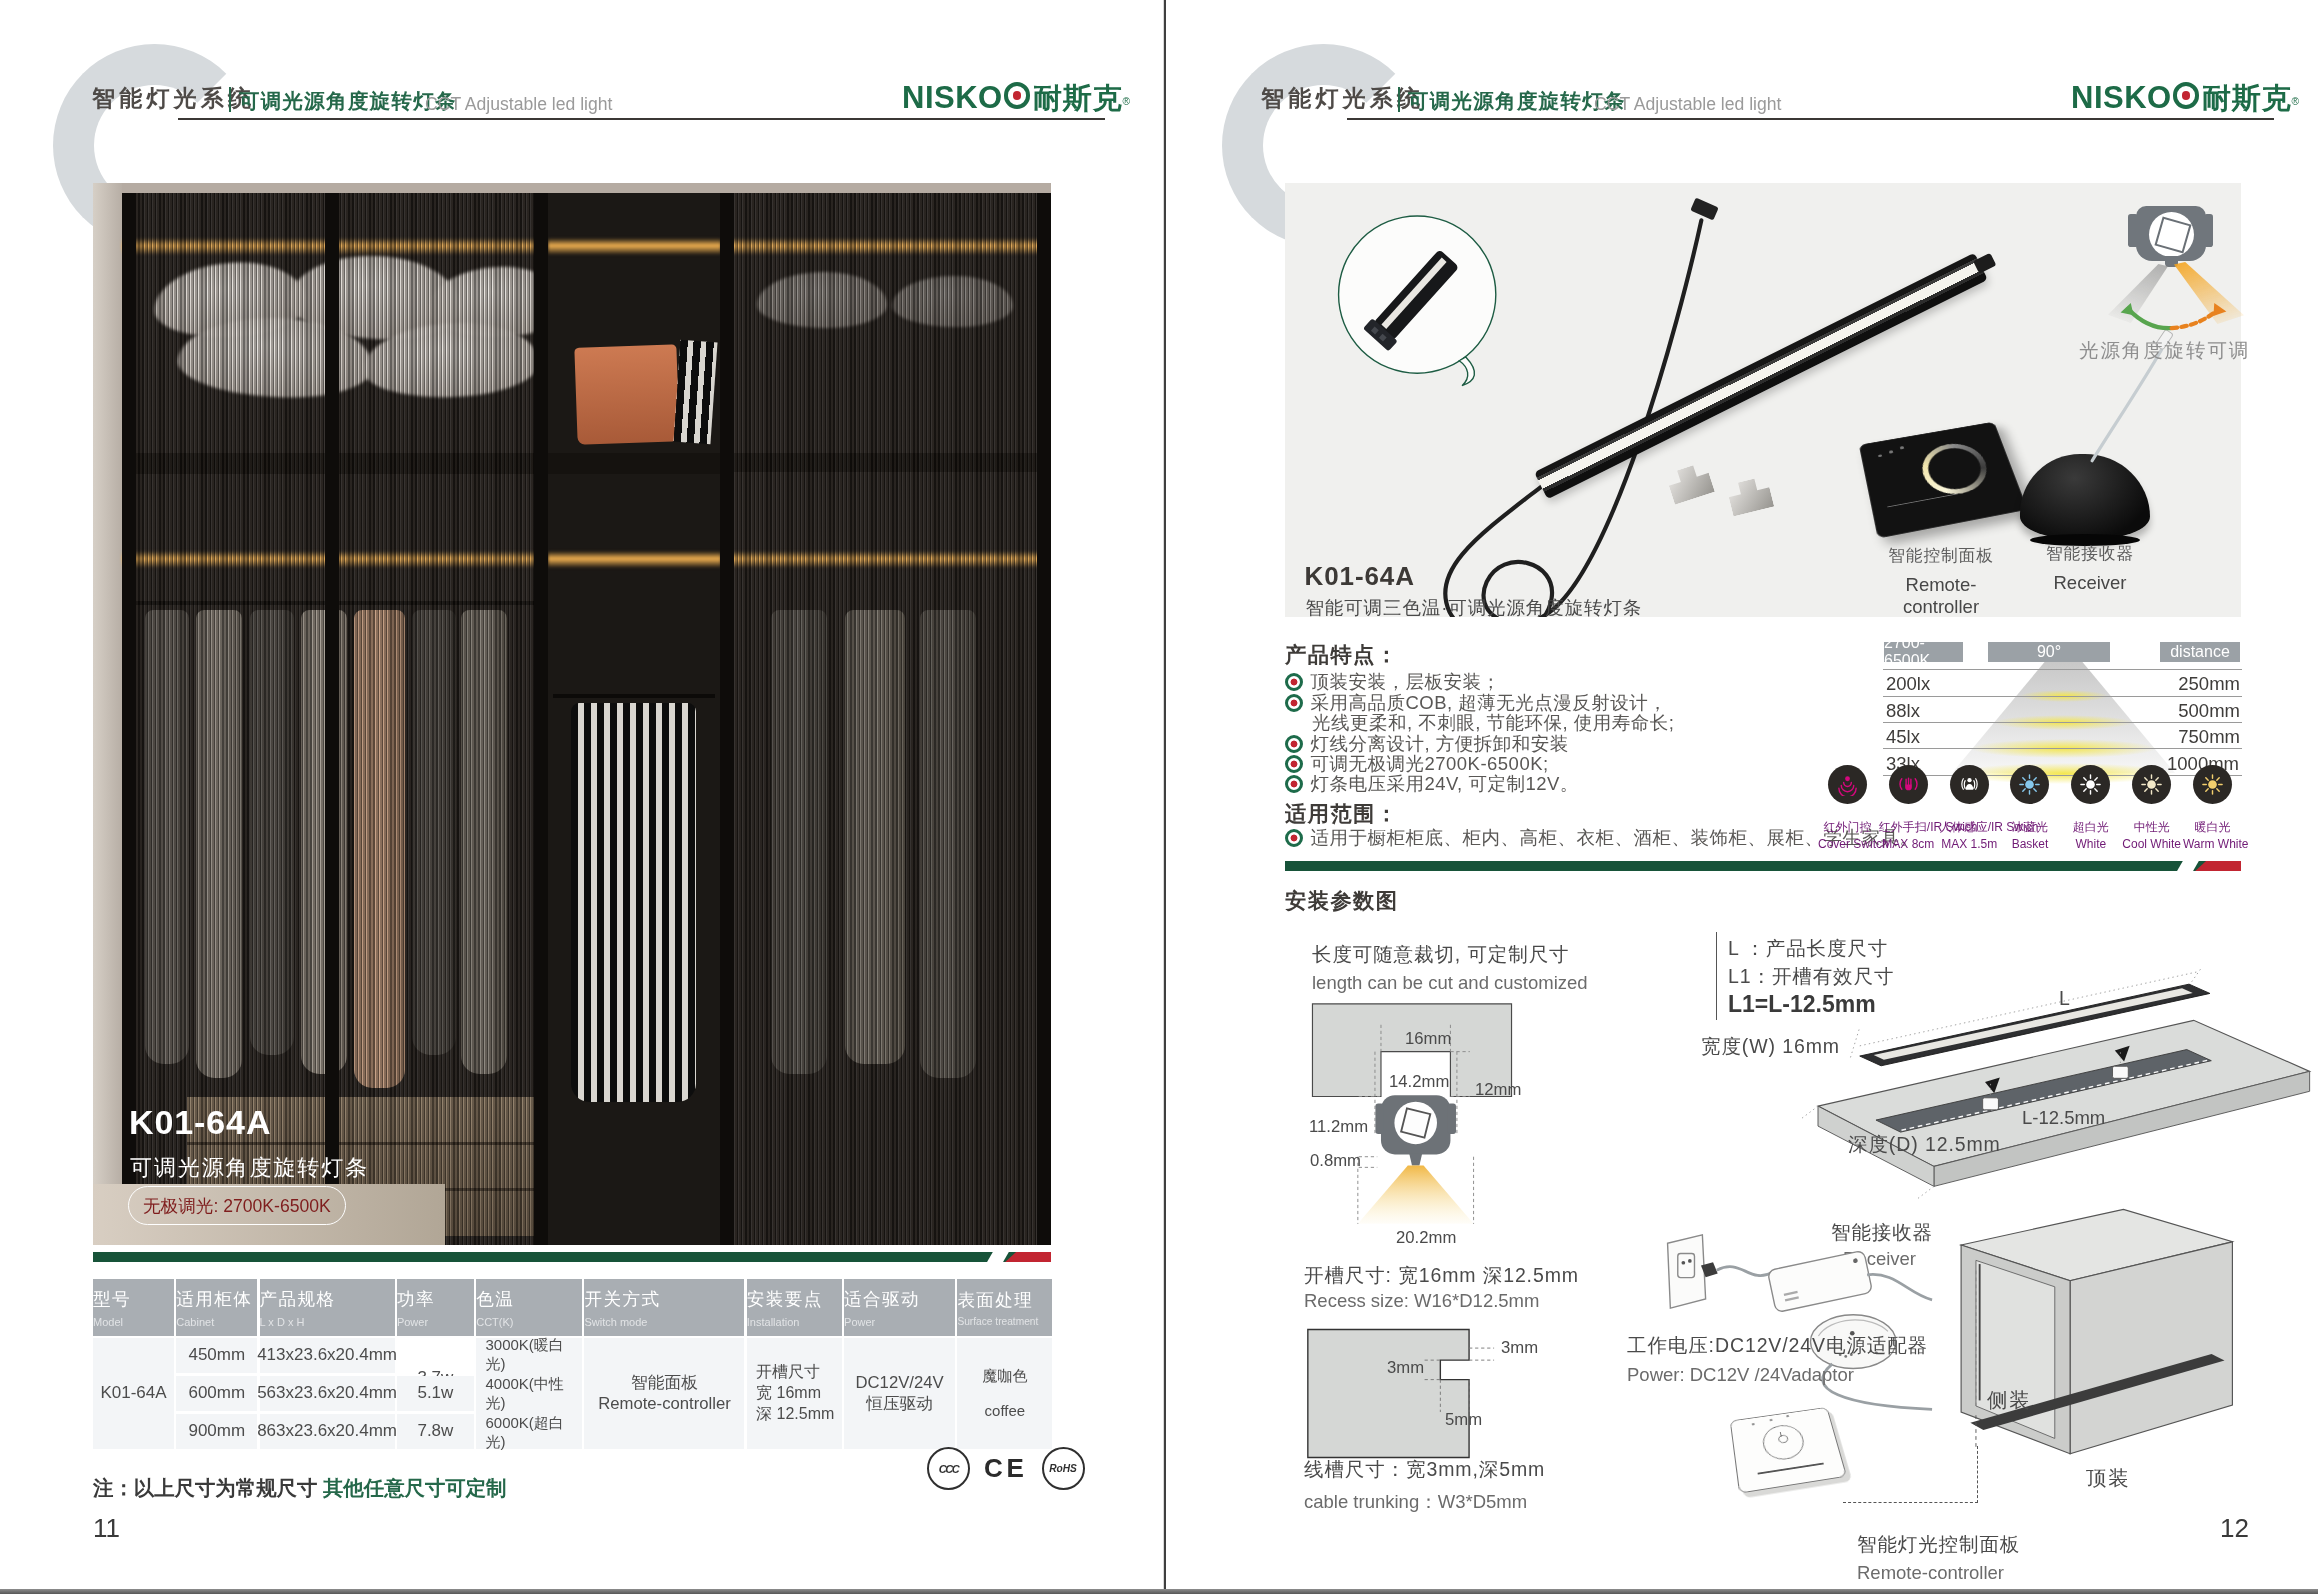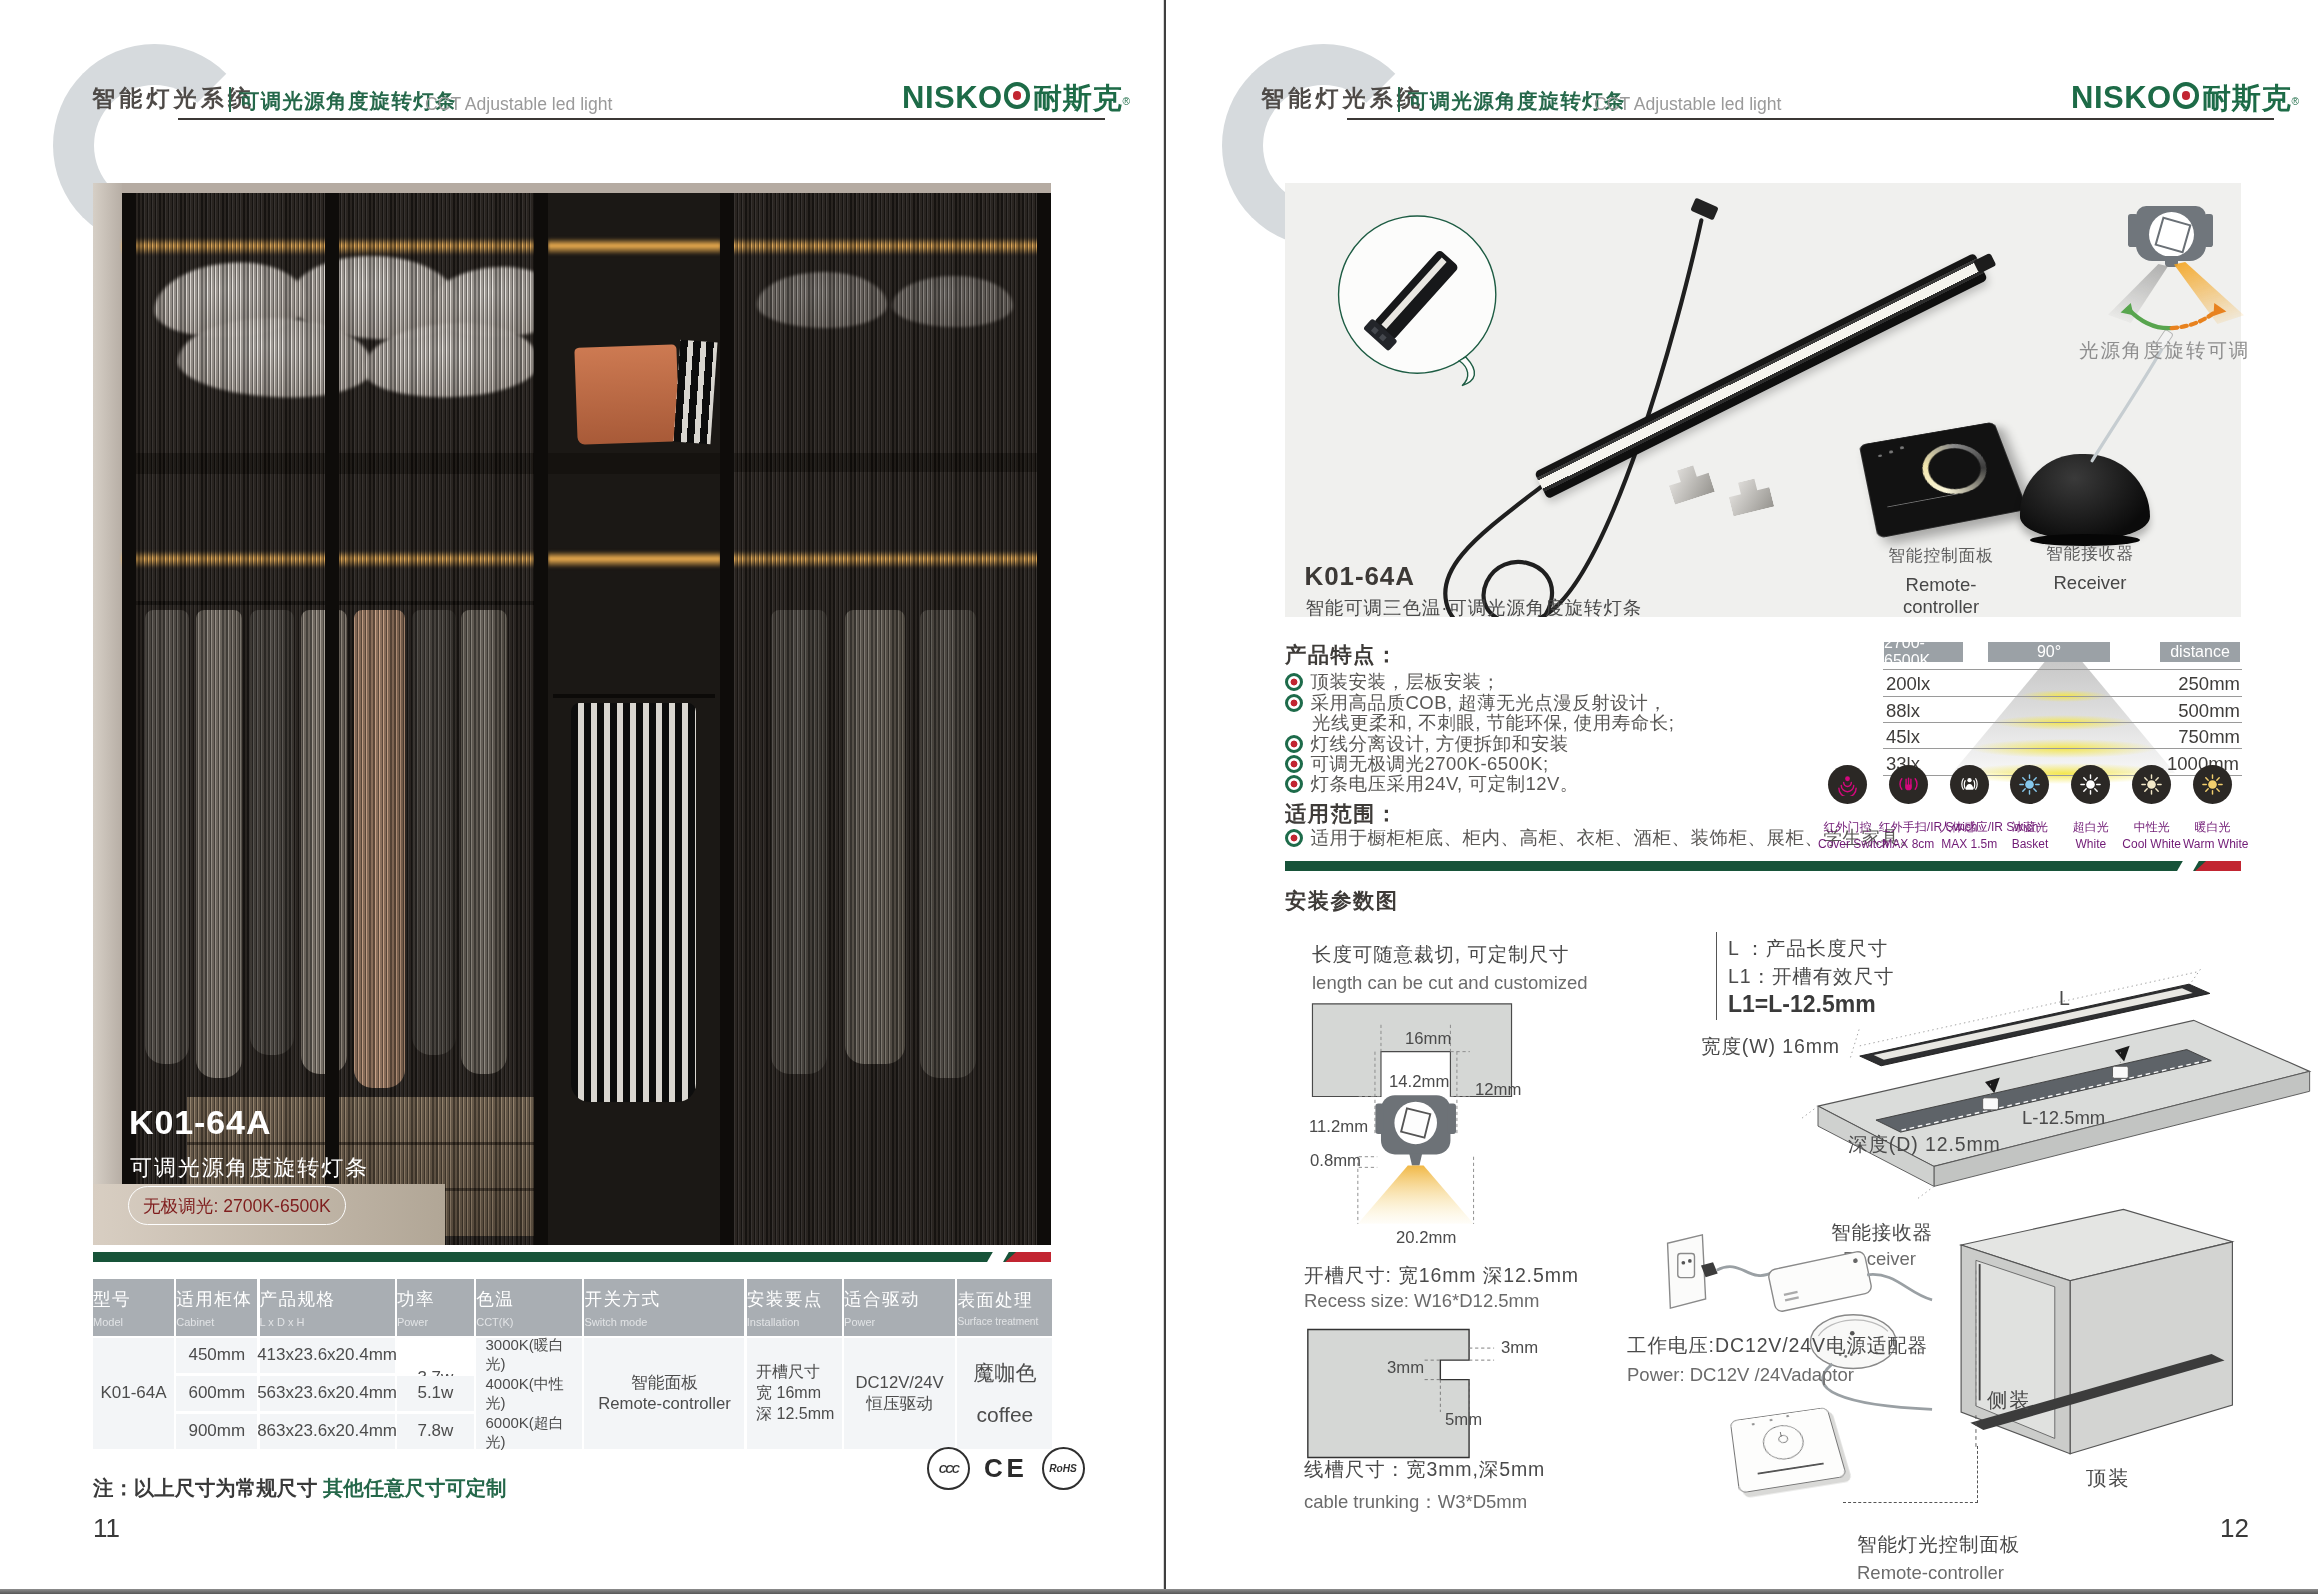--- a/index.html
+++ b/index.html
@@ -276,21 +276,21 @@
   </div>
   <div class="bc span3 left" style="grid-column:7;font-size:16px;">
     <span>开槽尺寸</span>
       <span>宽 16mm</span>
       <span>深 12.5mm</span>
   </div>
   <div class="bc span3" style="grid-column:8;font-size:16.7px;">
     <span>DC12V/24V</span>
       <span>恒压驱动</span>
   </div>
-  <div class="bc span3" style="grid-column:9;font-size:21px;gap:15px;">
+  <div class="bc span3" style="grid-column:9;font-size:15px;gap:15px;">
     <span>魔咖色</span>
       <span>coffee</span>
   </div>
 </div>
 
 <div class="abs note-line nowrap" style="left:93px;top:1474px;">
   <span>注：以上尺寸为常规尺寸 </span><span class="hl">其他任意尺寸可定制</span>
 </div>
 <div class="abs certs" style="left:927px;top:1447px;">
   <div class="cert-circle" style="font-size:11px;font-style:italic;letter-spacing:-1.4px;">

